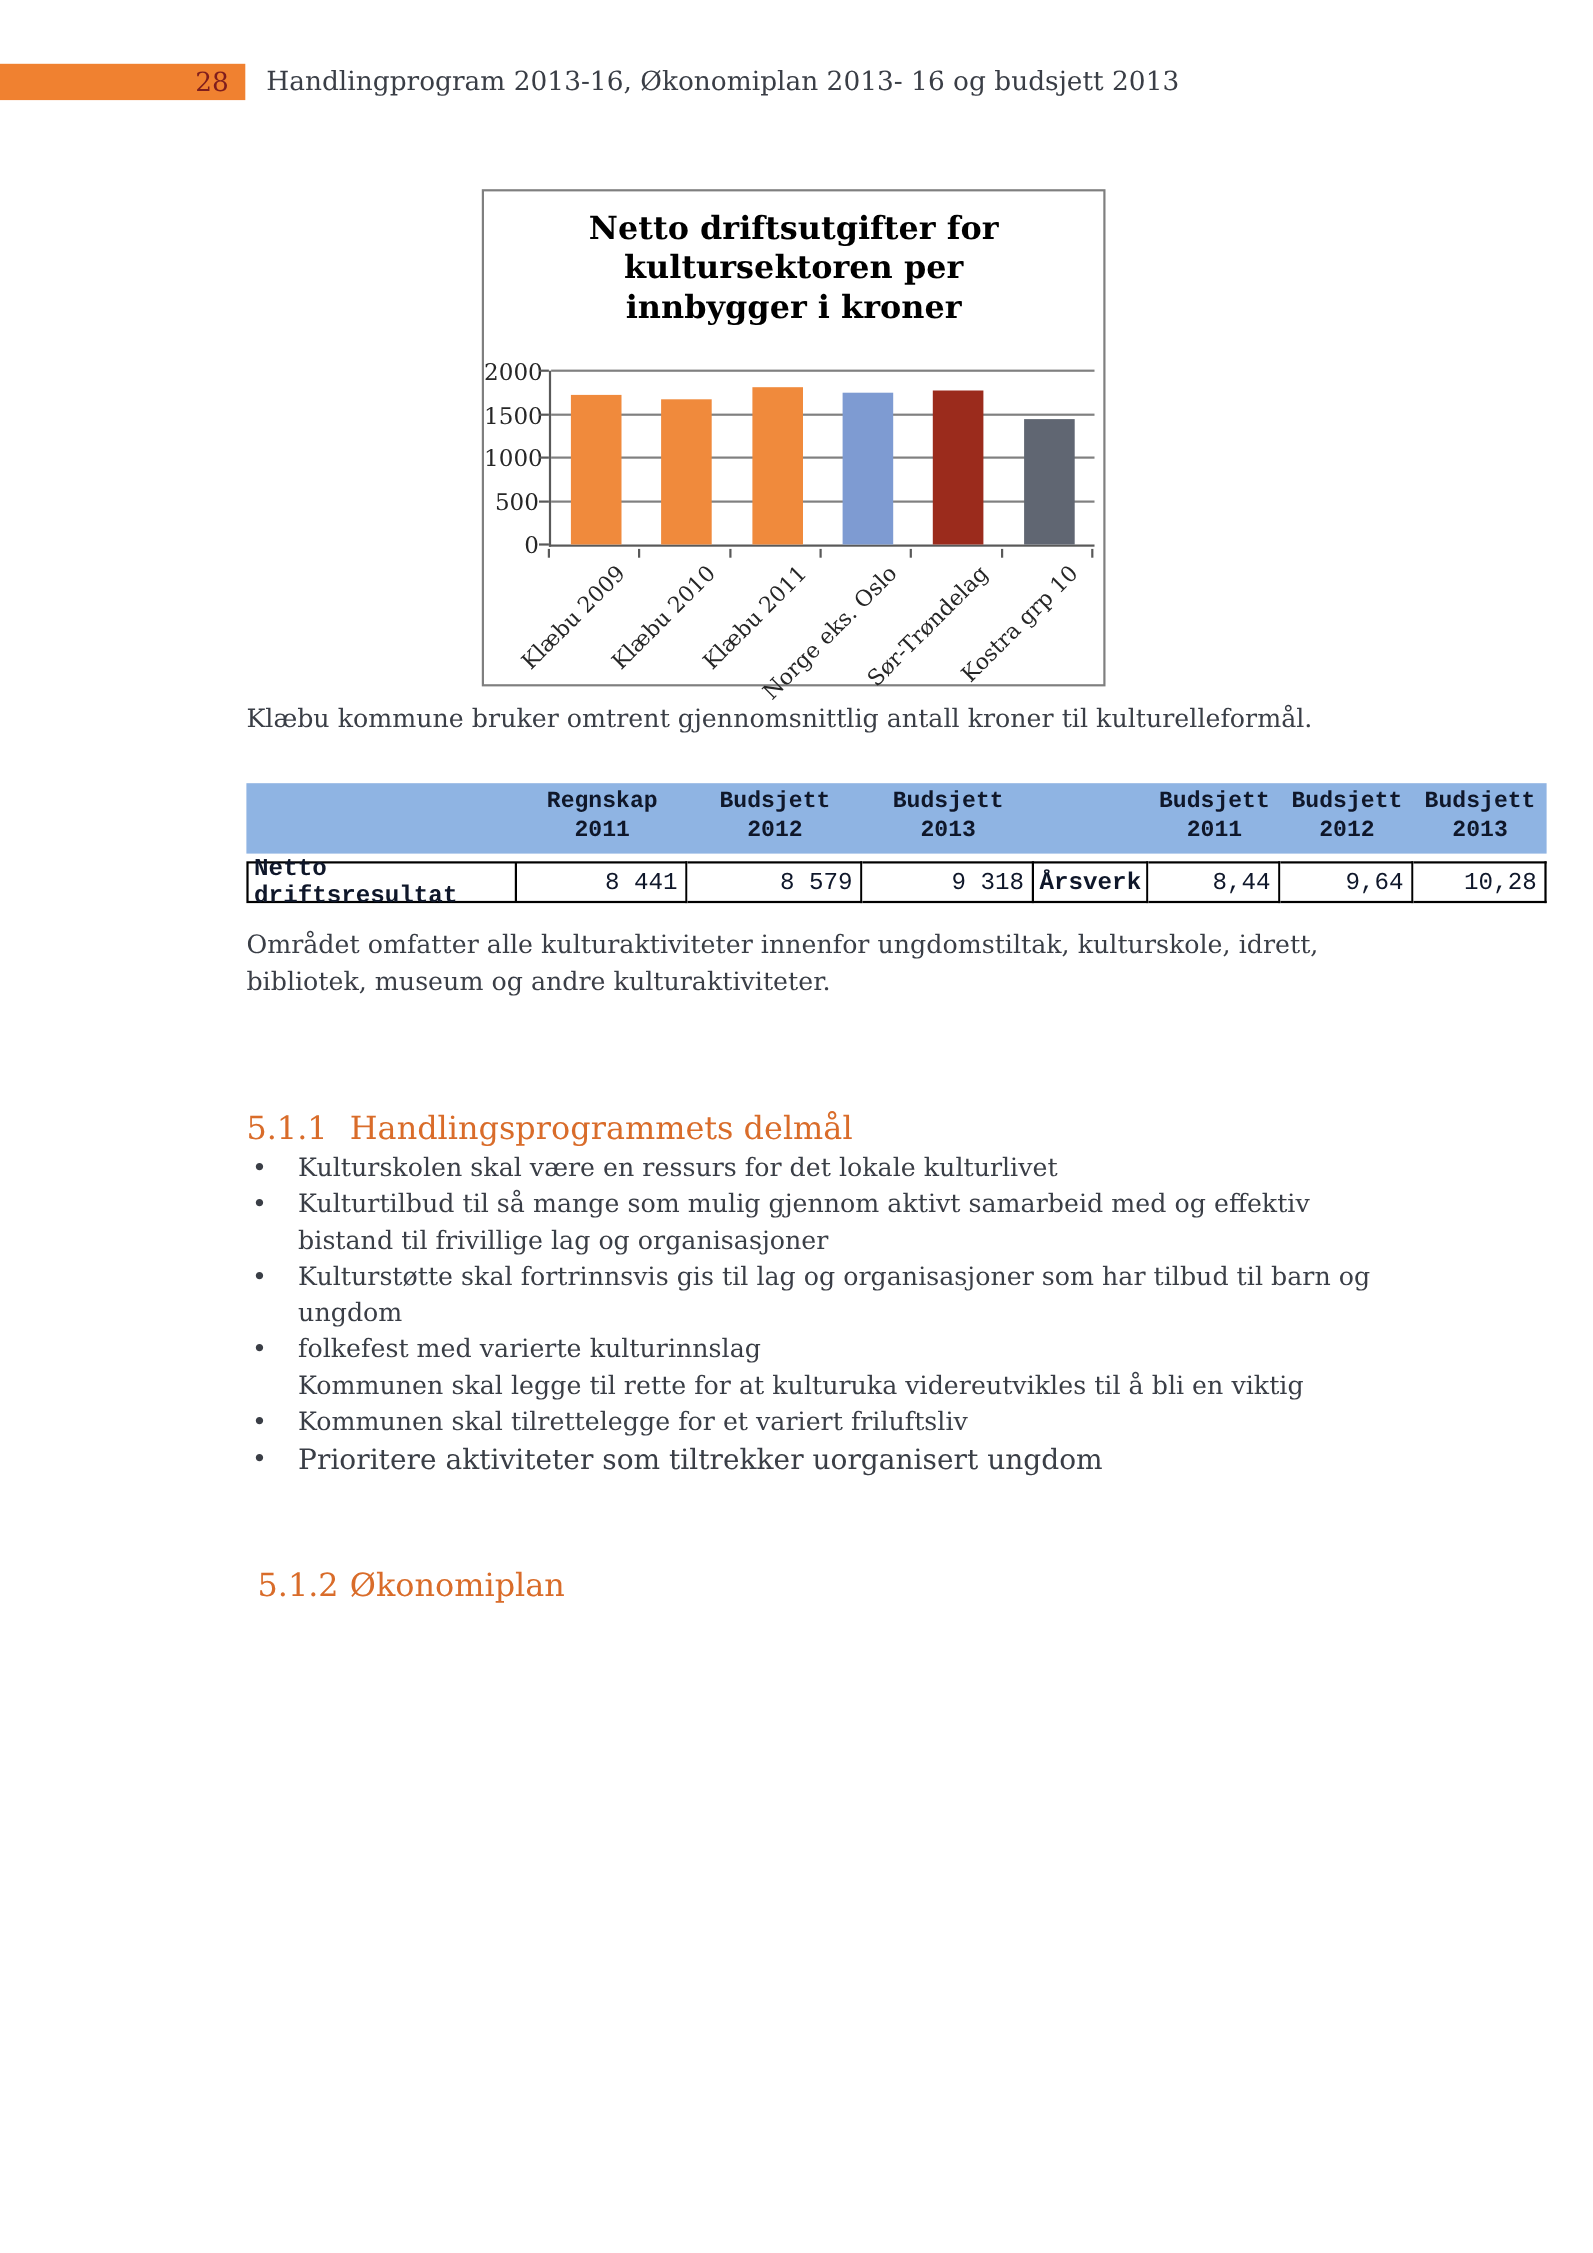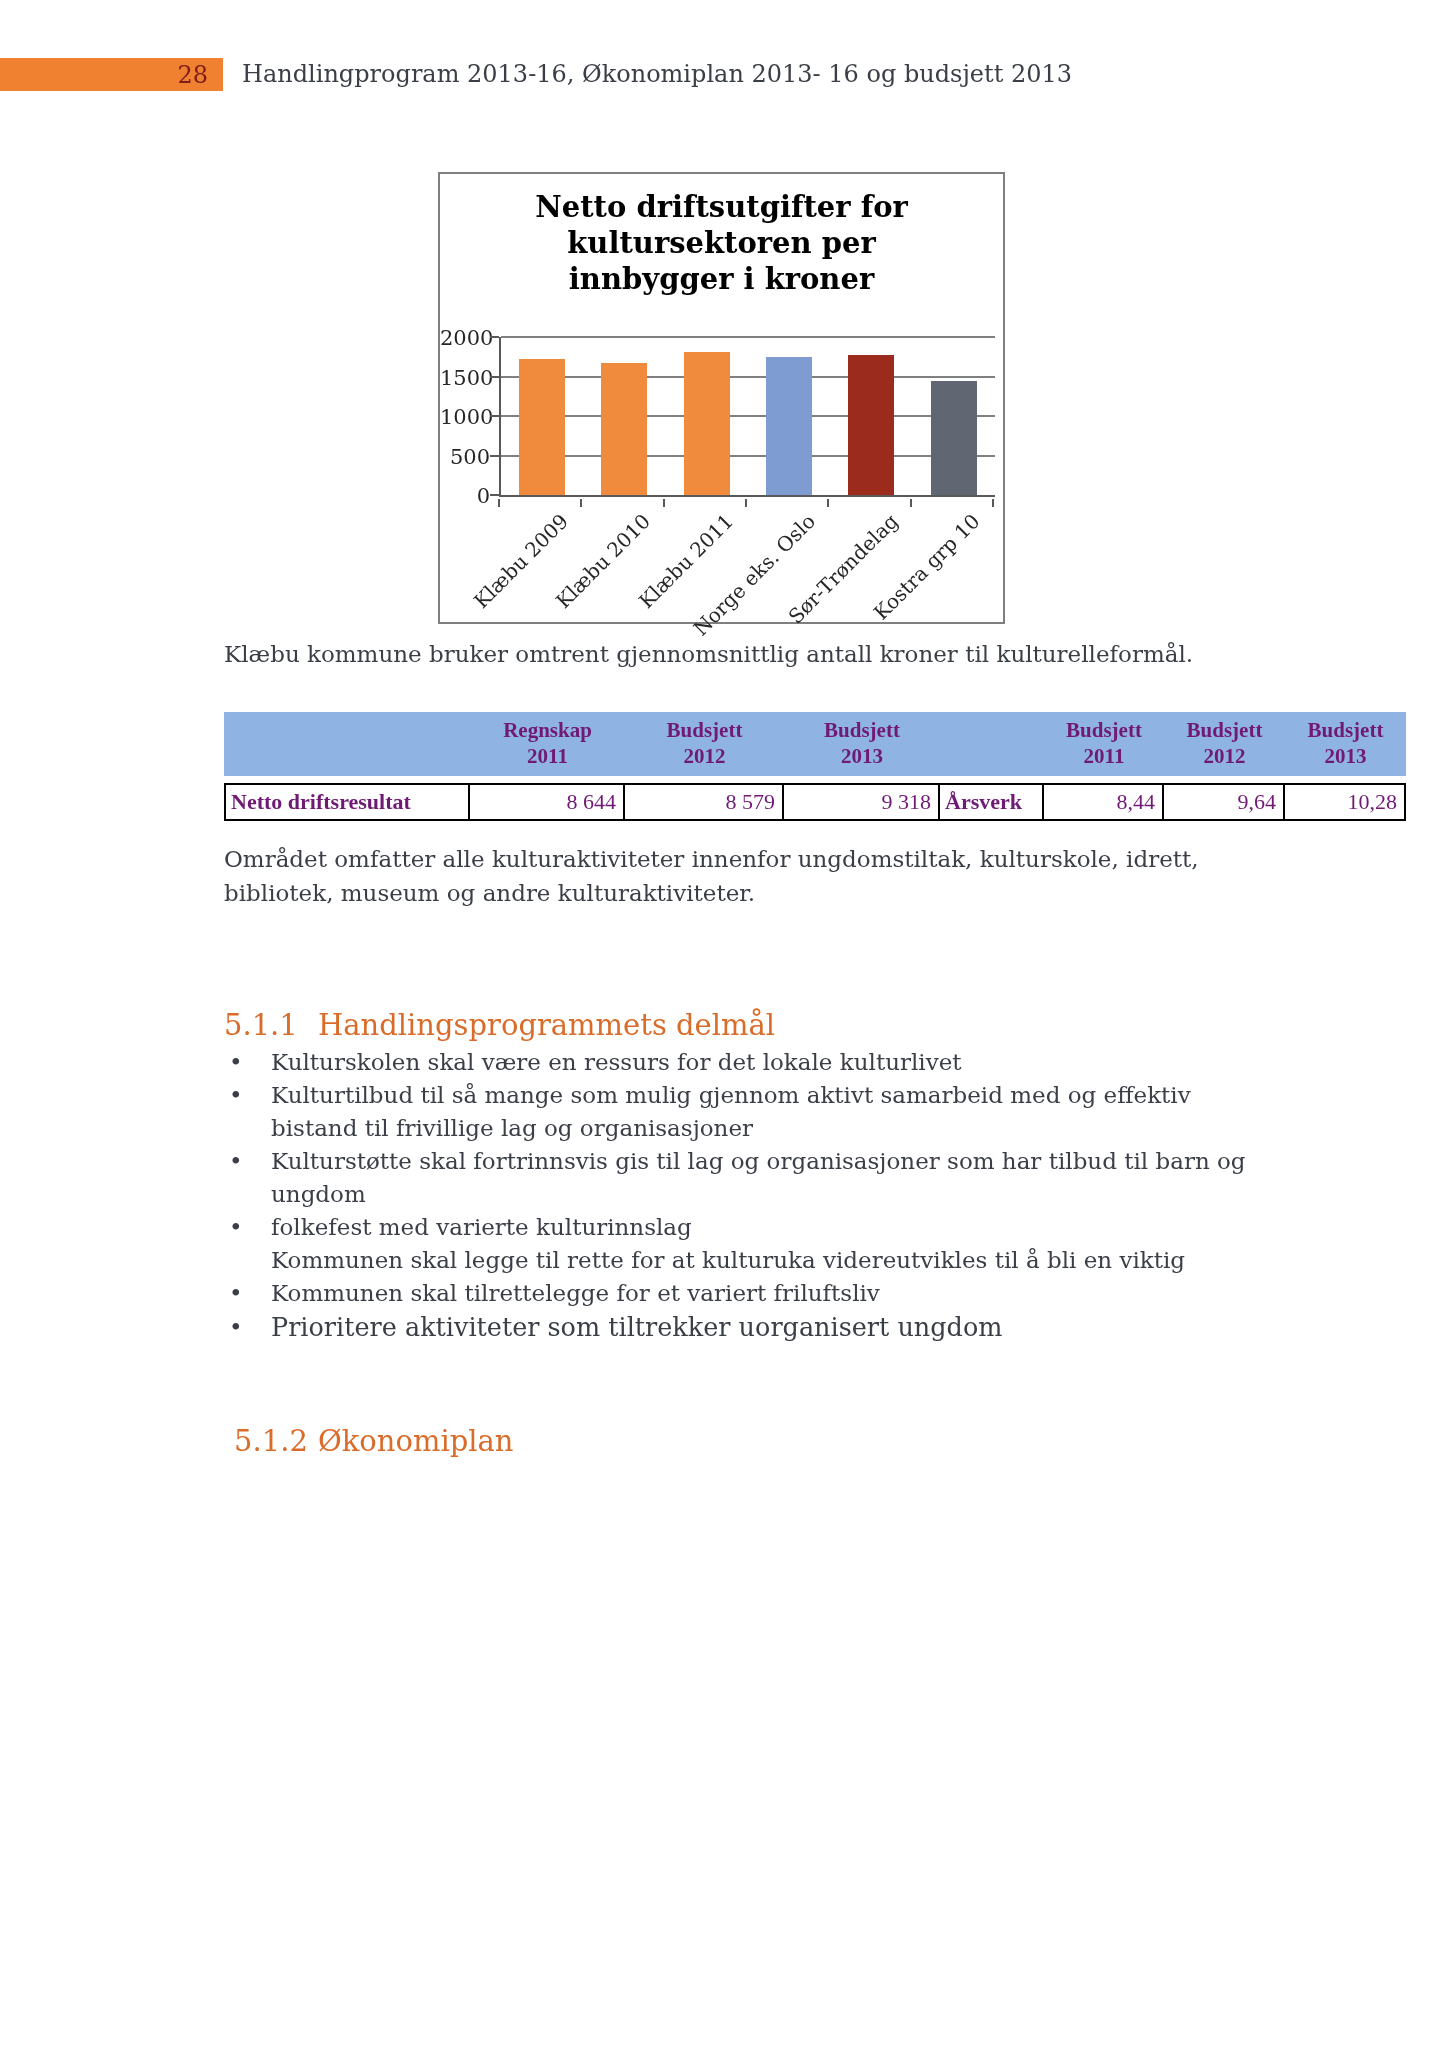--- a/index.html
+++ b/index.html
@@ -32,21 +32,21 @@
   .xlab{position:absolute;right:0;top:0;transform:rotate(-45deg);transform-origin:top right;
         white-space:nowrap;font-size:20px;color:#262626;}
 
   
   .caption{position:absolute;left:224px;top:637px;font-size:23px;}
   .para{position:absolute;left:224px;top:842px;font-size:23px;}
   .para div,.caption div{line-height:34px;white-space:nowrap;}
 
   
   .dtable{position:absolute;left:224px;top:712px;width:1182px;
-          font-family:Liberation Serif, serif;color:#701a75;}
+          font-family:Liberation Mono, monospace;color:#0f172a;}
   .thead{display:grid;grid-template-columns:246px 155px 159px 156px 104px 120px 121px 121px;
          background:#8FB4E3;}
   .thead .hc{text-align:center;font-weight:bold;font-size:21px;line-height:26px;
              padding:5px 0 7px 0;}
   .tgap{height:7px;}
   .trow{display:grid;grid-template-columns:246px 155px 159px 156px 104px 120px 121px 121px;}
   .trow .cell{border:2px solid #000;border-left:none;height:38px;box-sizing:border-box;
               display:flex;align-items:center;font-size:22px;background:#fff;}
   .trow .cell:first-child{border-left:2px solid #000;}
   .cell.lbl{font-weight:bold;padding-left:5px;}
@@ -163,21 +163,21 @@
           <div>2012</div>
         </div>
       <div class="hc">
           <div>Budsjett</div>
           <div>2013</div>
         </div>
     </div>
     <div class="tgap"></div>
     <div class="trow">
       <div class="cell lbl">Netto driftsresultat</div>
-      <div class="cell num">8 644</div>
+      <div class="cell num">8 441</div>
       <div class="cell num">8 579</div>
       <div class="cell num">9 318</div>
       <div class="cell lbl">Årsverk</div>
       <div class="cell num">8,44</div>
       <div class="cell num">9,64</div>
       <div class="cell num">10,28</div>
     </div>
   </div>
 
   <div class="para">

